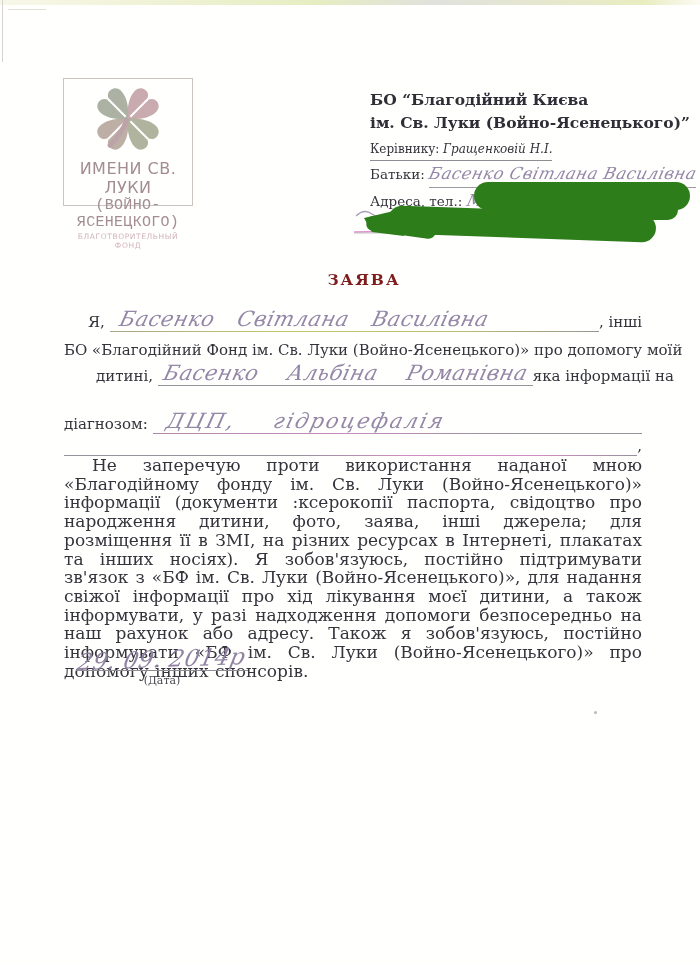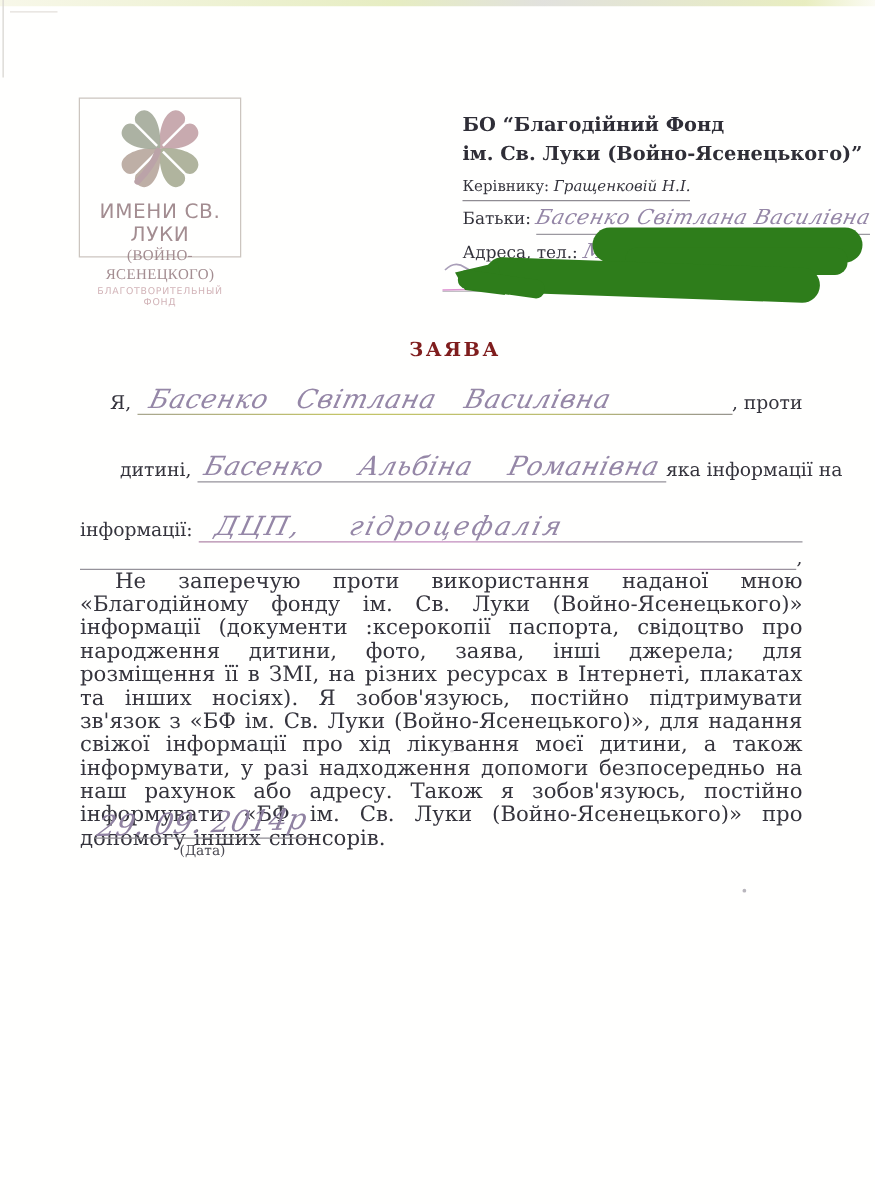--- a/index.html
+++ b/index.html
@@ -11,21 +11,21 @@
   .artifact{position:absolute;pointer-events:none;}
   .top-strip{left:0;top:0;width:700px;height:5px;
     background:linear-gradient(90deg,rgba(225,225,170,.25) 0%,rgba(200,215,120,.45) 45%,rgba(170,170,160,.35) 62%,rgba(210,220,130,.5) 92%,rgba(235,235,200,.2) 100%);}
   .edge-line{left:2px;top:0;width:1px;height:62px;background:#d8d5d0;}
   .smudge-line{left:8px;top:9px;width:38px;height:1px;background:#e3e0da;}
   .noise-dot{background:#b9b6bd;border-radius:50%;}
   
   .logo-box{position:absolute;left:63px;top:78px;width:128px;height:126px;
     border:1px solid #ccc5bf;text-align:center;}
   .logo-cap1{margin-top:2px;font-size:16px;letter-spacing:.5px;color:#a38d91;font-family:"DejaVu Sans",sans-serif;}
-  .logo-cap2{font-size:12px;letter-spacing:.3px;color:#a38d91;font-family:Liberation Serif, serif;}
+  .logo-cap2{font-size:15px;letter-spacing:.3px;color:#a38d91;font-family:Liberation Mono, monospace;}
   .logo-cap3{margin-top:1px;font-size:7.5px;letter-spacing:.6px;color:#d2b4b8;font-family:"DejaVu Sans",sans-serif;}
   
   .recipient{position:absolute;left:370px;top:88px;width:322px;}
   .org-line{font-weight:bold;font-size:15.5px;line-height:23px;color:#2f2e37;}
   .director{margin-top:5px;font-size:12px;line-height:20px;
     border-bottom:1px solid #8f8c93;display:inline-block;padding-bottom:1px;}
   .director .dname{font-style:italic;}
   .fieldrow{font-size:13.5px;line-height:26px;white-space:nowrap;}
   
   .hw{font-family:"DejaVu Serif",serif;font-style:italic;color:#9587a7;
@@ -92,21 +92,21 @@
         </g>
         <path d="M-2,2 C-6,14 -14,24 -22,32" stroke="#bba3a8" stroke-width="6" stroke-linecap="round" fill="none"></path>
       </g>
     </svg>
     <div class="logo-cap1">ИМЕНИ СВ. ЛУКИ</div>
     <div class="logo-cap2">(ВОЙНО-ЯСЕНЕЦКОГО)</div>
     <div class="logo-cap3">БЛАГОТВОРИТЕЛЬНЫЙ ФОНД</div>
   </div>
 
   <div class="recipient">
-    <div class="org-line">БО “Благодійний Фонд</div>
+    <div class="org-line">БО “Благодійний Києва</div>
     <div class="org-line">ім. Св. Луки (Войно-Ясенецького)”</div>
     <div>
       <span class="director"><span>Керівнику:</span><span class="dname"> Гращенковій Н.І.</span></span>
     </div>
     <div class="fieldrow">
       <span>Батьки: </span><span class="hw hw-small" style="border-bottom:1px solid #9b98a0;display:inline-block;min-width:248px;"><span class="ink">Басенко Світлана Василівна</span></span>
     </div>
     <div class="fieldrow">
       <span>Адреса, тел.: </span><span class="hw hw-small" style="border-bottom:1px solid #9b98a0;display:inline-block;min-width:40px;"><span class="ink">М.</span></span>
     </div>
@@ -123,33 +123,34 @@
       <path d="M12,42 L46,34 L52,60 L20,56 Z"></path>
       <rect x="14" y="44" width="70" height="15" rx="7" transform="rotate(8 50 52)"></rect>
     </g>
   </svg>
 
   <div class="doc-title">ЗАЯВА</div>
 
   <div class="frow" style="top:300px;height:32px;">
     <span class="print" style="padding-left:24px;">Я, </span>
     <span class="hw hw-big fill fill-yellow" style="word-spacing:16px;padding-left:10px;"><span class="ink">Басенко Світлана Василівна</span></span>
-    <span class="print">, проти</span>
+    <span class="print">, інші</span>
   </div>
 
+  <div class="plainline" style="top:341px;">БО «Благодійний Фонд ім. Св. Луки (Войно-Ясенецького)» про допомогу моїй</div>
 
   <div class="frow" style="top:356px;height:30px;margin-left:32px;">
     <span class="print">дитині, </span>
     <span class="hw hw-big fill" style="word-spacing:22px;padding-left:6px;"><span class="ink">Басенко Альбіна Романівна</span></span>
     <span class="print">яка інформації на</span>
   </div>
 
 
   <div class="frow" style="top:404px;height:30px;">
-    <span class="print">інформації: </span>
+    <span class="print">діагнозом: </span>
     <span class="hw hw-big fill fill-pink" style="word-spacing:30px;padding-left:14px;letter-spacing:2px;"><span class="ink">ДЦП, гідроцефалія</span></span>
   </div>
 
   <div class="frow" style="top:430px;height:26px;">
     <span class="fill fill-pink2">&nbsp;</span>
     <span class="print">,</span>
   </div>
 
   <div class="consent">Не заперечую проти використання наданої мною «Благодійному фонду ім. Св. Луки (Войно-Ясенецького)» інформації (документи :ксерокопії паспорта, свідоцтво про народження дитини, фото, заява, інші джерела; для розміщення її в ЗМІ, на різних ресурсах в Інтернеті, плакатах та інших носіях). Я зобов'язуюсь, постійно підтримувати зв'язок з «БФ ім. Св. Луки (Войно-Ясенецького)», для надання свіжої інформації про хід лікування моєї дитини, а також інформувати, у разі надходження допомоги безпосередньо на наш рахунок або адресу. Також я зобов'язуюсь, постійно інформувати «БФ ім. Св. Луки (Войно-Ясенецького)» про допомогу інших спонсорів.</div>
 

